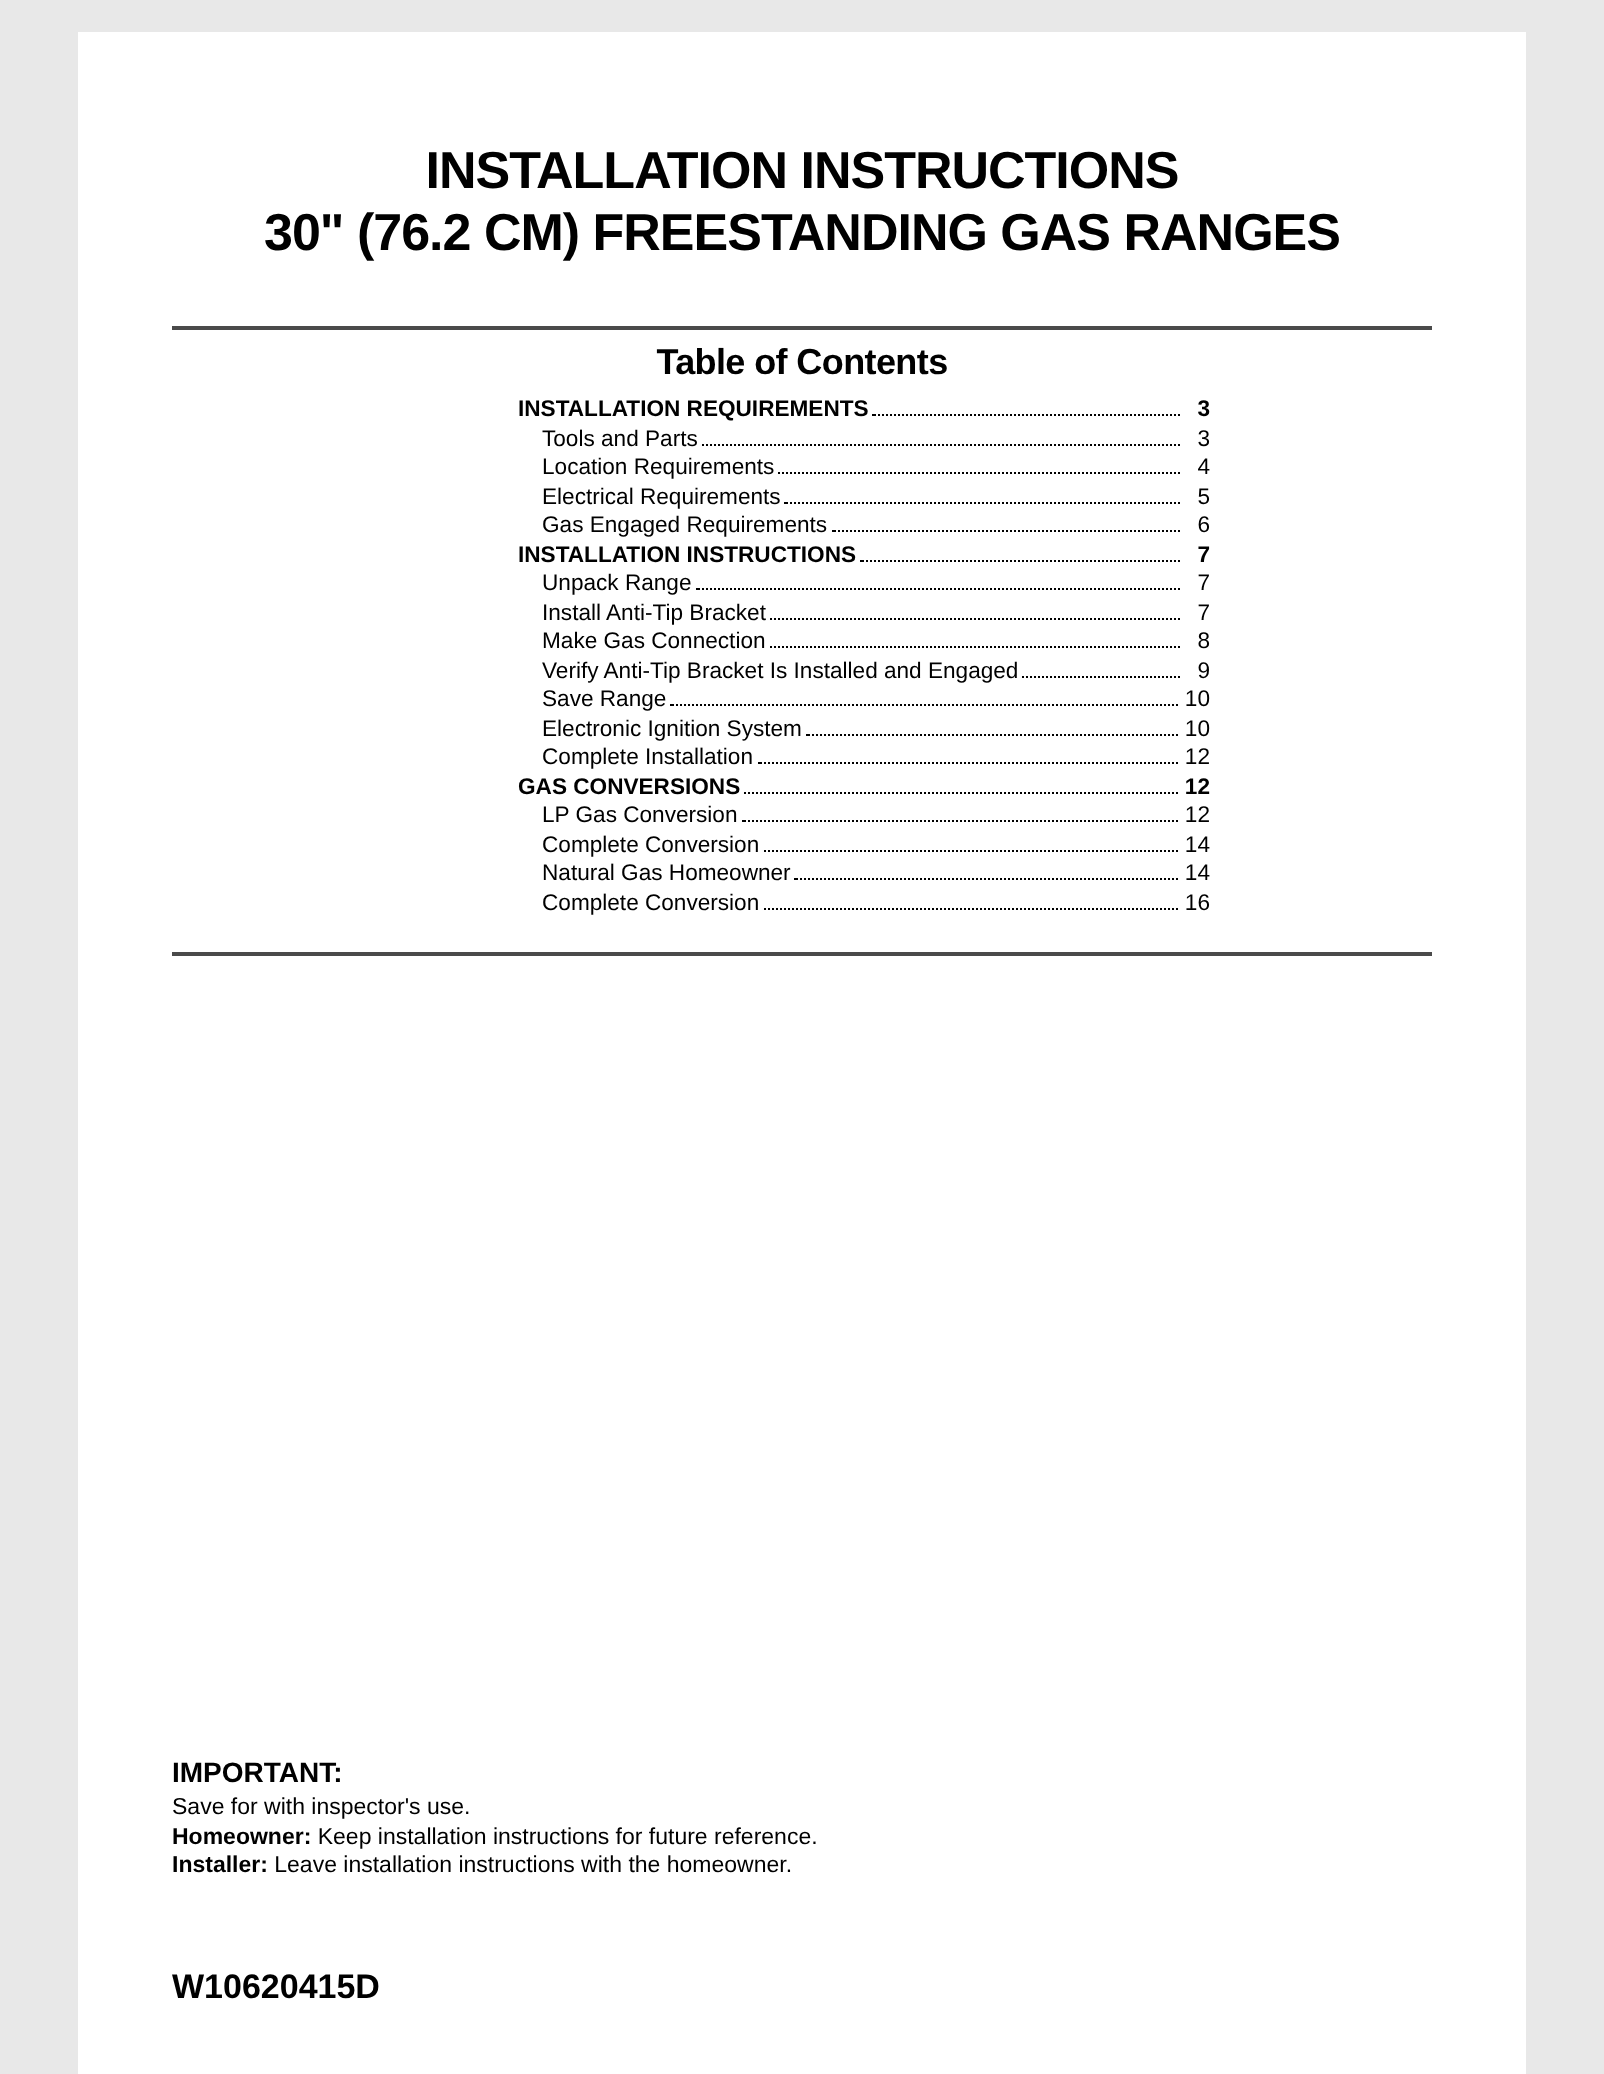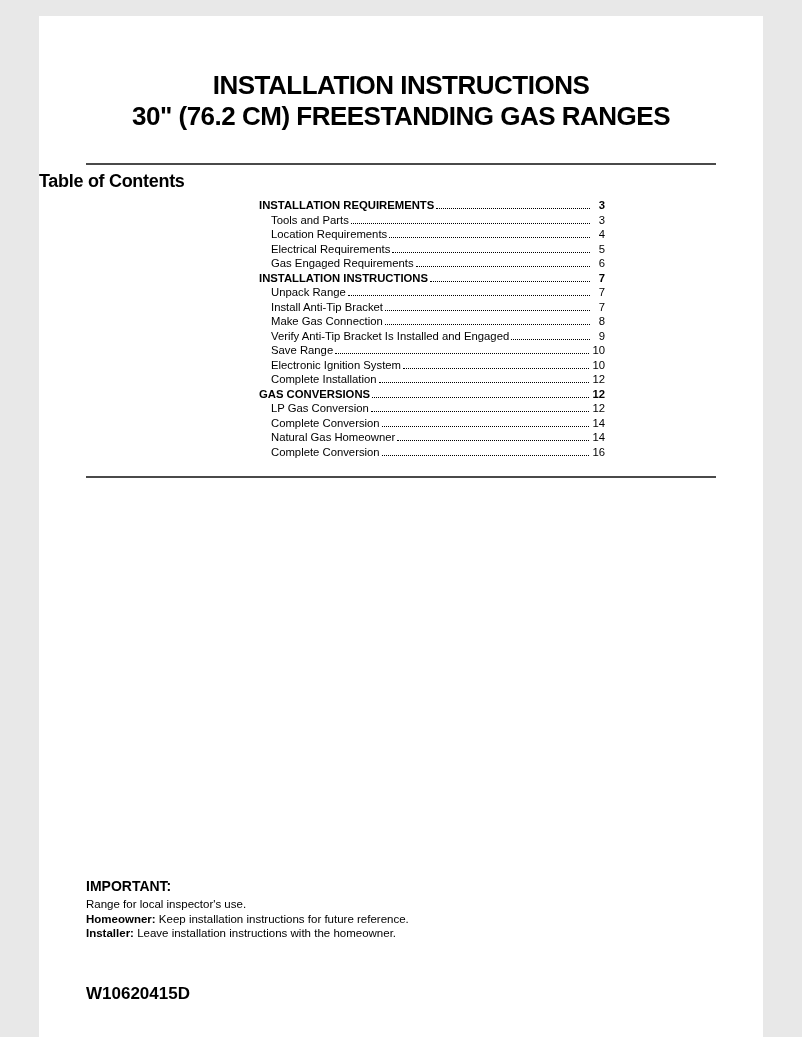--- a/index.html
+++ b/index.html
@@ -35,21 +35,21 @@
     height: 2px;
     background: #4a4a4a;
   }
   .rule-top { top: 147px; }
   .rule-bottom { top: 460px; }
   .toc-heading {
     position: absolute;
     top: 155px;
     left: 0;
     right: 0;
-    text-align: left;
+    text-align: center;
     font-weight: bold;
     font-size: 18px;
     letter-spacing: -0.3px;
   }
   .toc {
     position: absolute;
     top: 182px;
     left: 220px;
     width: 346px;
   }
@@ -202,20 +202,20 @@
         <span class="toc-label">Complete Conversion</span>
         <span class="dot-leader"></span>
         <span class="toc-page">16</span>
       </div>
     </div>
 
   <div class="hrule rule-bottom"></div>
 
   <div class="footer-block">
     <div class="footer-heading">IMPORTANT:</div>
-    <div class="footer-line">Range for local inspector's use.</div>
+    <div class="footer-line">Save for with inspector's use.</div>
     <div class="footer-line"><b>Homeowner:</b><span> Keep installation instructions for future reference.</span></div>
     <div class="footer-line"><b>Installer:</b><span> Leave installation instructions with the homeowner.</span></div>
   </div>
 
   <div class="doc-number">W10620415D</div>
 
 </div>
 
 </body></html>

